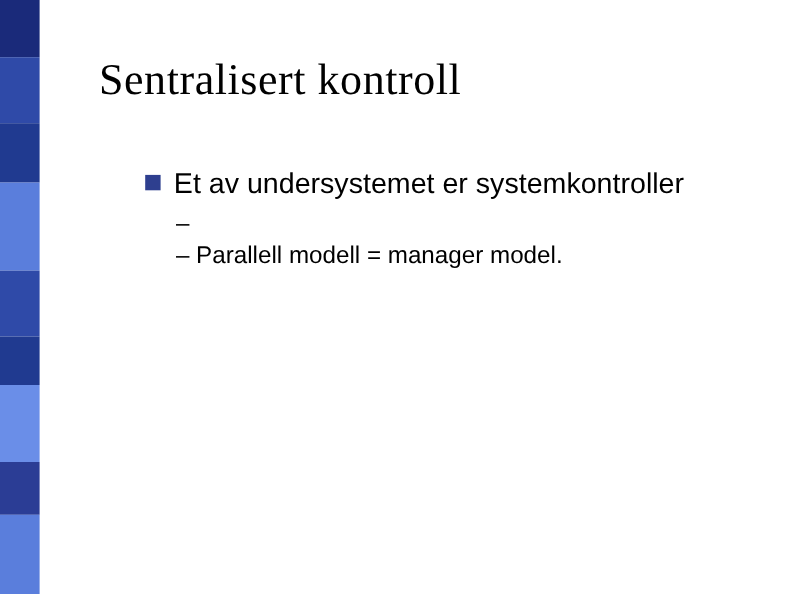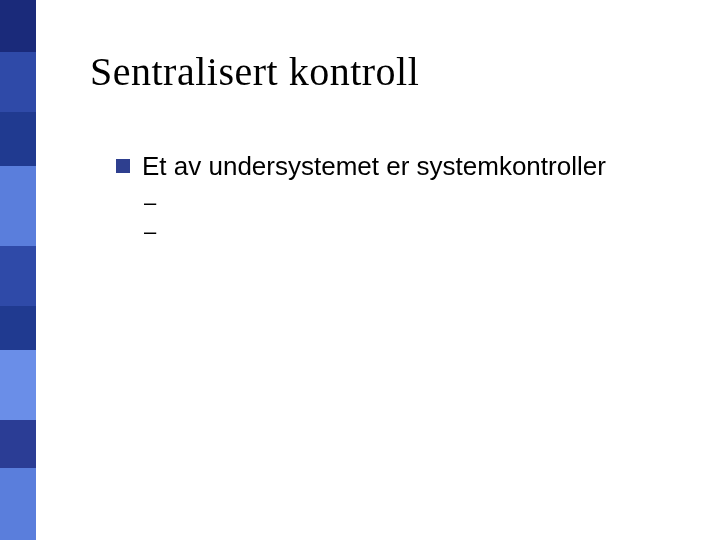--- a/index.html
+++ b/index.html
@@ -31,21 +31,21 @@
   .title {
     position: absolute;
     left: 90px;
     top: 48px;
     font-size: 40px;
     font-weight: 400;
     letter-spacing: 0.5px;
   }
   .body {
     position: absolute;
-    left: 116px;
+    left: 132px;
     top: 150px;
     width: 560px;
   }
   .level1 {
     display: flex;
     align-items: flex-start;
     font-family: Arial, Helvetica, sans-serif;
     font-size: 26px;
     line-height: 1.25;
     margin-bottom: 6px;
@@ -97,17 +97,18 @@
     <div class="level1">
       <span class="bullet-sq"></span>
       <span>Et av undersystemet er systemkontroller</span>
     </div>
     <div class="level2">
       <div class="row">
         <span class="dash">–</span>
       </div>
       <div class="row">
         <span class="dash">–</span>
+        <span>Parallell modell = manager model.</span>
       </div>
     </div>
   </div>
 
 </div>
 
 </body></html>

